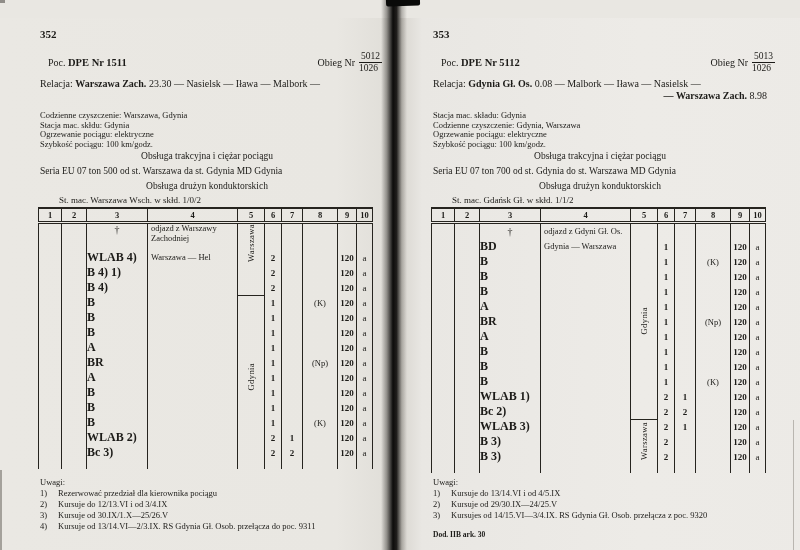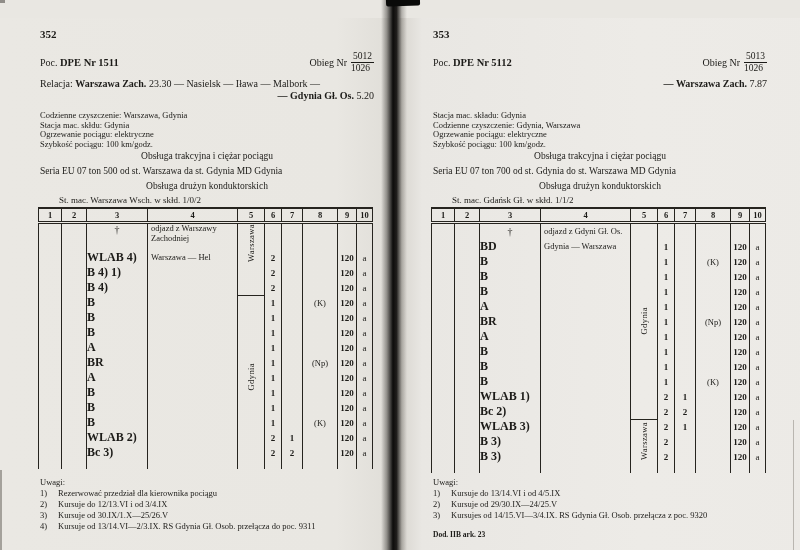--- a/index.html
+++ b/index.html
@@ -7,21 +7,21 @@
         font-family:"Liberation Serif","DejaVu Serif",serif;color:#1c1b18;}
   .page{position:absolute;top:18px;height:550px;padding-left:40px;}
   .page.left{left:0;width:392px;background:linear-gradient(90deg,#eae8e3 0%,#e9e7e2 78%,#dddbd5 94%,#cfccc6 100%);}
   .page.right{left:400px;width:400px;background:linear-gradient(90deg,#d8d5cf 0%,#e9e7e3 5%,#edebe7 55%,#eceae6 100%);}
   .blk{position:absolute;left:40px;width:334px;}
   .page.right .blk{left:33px;}
 
   .pgnum{top:10px;font-size:11px;font-weight:bold;}
   .page.right .pgnum{}
 
-  .pocline{top:30px;height:28px;display:flex;justify-content:space-between;align-items:center;}
+  .pocline{top:30px;height:28px;display:flex;justify-content:space-between;align-items:center;margin-left:8px;}
   .poc{font-size:10px;}
   .poc b{font-size:10.5px;}
   .obieg{font-size:10px;display:flex;align-items:center;}
   .frac{display:inline-block;text-align:left;margin-left:4px;font-size:9.5px;line-height:11px;}
   .fn{display:block;border-bottom:1px solid #1c1b18;padding:0 2px;}
   .fd{display:block;}
 
   .relacja{top:60px;font-size:10px;line-height:12px;}
   .rl2{text-align:right;}
 
@@ -81,21 +81,20 @@
       <div class="obieg" data-name="circulation-number">
         <span data-name="obieg-label">Obieg Nr</span>
         <span class="frac" data-name="obieg-fraction">
           <span class="fn" data-name="obieg-numerator">5012</span>
           <span class="fd" data-name="obieg-denominator">1026</span>
         </span>
       </div>
     </div>
     <div class="blk relacja" data-name="route-relation">
       <div class="rl1" data-name="route-relation-line1"><span data-name="relacja-segment">Relacja: </span><span data-name="relacja-segment" style="font-weight: bold;">Warszawa Zach.</span><span data-name="relacja-segment"> 23.30 — Nasielsk — Iława — Malbork —</span></div>
-      <div class="rl2" data-name="route-relation-line2"><span data-name="relacja-segment" style="font-weight: bold;">— </span><span data-name="relacja-segment" style="font-weight: bold;">Gdynia Gł. Os.</span><span data-name="relacja-segment"> 5.20</span></div>
     </div>
     <div class="blk info" data-name="service-info-block">
         <div data-name="info-line">Codzienne czyszczenie: Warszawa, Gdynia</div>
         <div data-name="info-line">Stacja mac. skłdu: Gdynia</div>
         <div data-name="info-line">Ogrzewanie pociągu: elektryczne</div>
         <div data-name="info-line">Szybkość pociągu: 100 km/godz.</div>
       </div>
     <div class="blk sec sec1" data-name="section-traction-title">Obsługa trakcyjna i ciężar pociągu</div>
     <div class="blk seria" data-name="locomotive-series-line">Seria EU 07 ton 500 od st. Warszawa da st. Gdynia MD Gdynia</div>
     <div class="blk sec sec2" data-name="section-crews-title">Obsługa drużyn konduktorskich</div>
@@ -346,21 +345,22 @@
       </div>
       <div class="obieg" data-name="circulation-number">
         <span data-name="obieg-label">Obieg Nr</span>
         <span class="frac" data-name="obieg-fraction">
           <span class="fn" data-name="obieg-numerator">5013</span>
           <span class="fd" data-name="obieg-denominator">1026</span>
         </span>
       </div>
     </div>
     <div class="blk relacja" data-name="route-relation">
-      <div class="rl2" data-name="route-relation-line2"><span data-name="relacja-segment" style="font-weight: bold;">— </span><span data-name="relacja-segment" style="font-weight: bold;">Warszawa Zach.</span><span data-name="relacja-segment"> 7.87</span></div>
+      <div class="rl1" data-name="route-relation-line1"><span data-name="relacja-segment">Relacja: </span><span data-name="relacja-segment" style="font-weight: bold;">Gdynia Gł. Os.</span><span data-name="relacja-segment"> 0.08 — Malbork — Iława — Nasielsk —</span></div>
+      <div class="rl2" data-name="route-relation-line2"><span data-name="relacja-segment" style="font-weight: bold;">— </span><span data-name="relacja-segment" style="font-weight: bold;">Warszawa Zach.</span><span data-name="relacja-segment"> 8.98</span></div>
     </div>
     <div class="blk info" data-name="service-info-block">
         <div data-name="info-line">Stacja mac. składu: Gdynia</div>
         <div data-name="info-line">Codzienne czyszczenie: Gdynia, Warszawa</div>
         <div data-name="info-line">Ogrzewanie pociągu: elektryczne</div>
         <div data-name="info-line">Szybkość pociągu: 100 km/godz.</div>
       </div>
     <div class="blk sec sec1" data-name="section-traction-title">Obsługa trakcyjna i ciężar pociągu</div>
     <div class="blk seria" data-name="locomotive-series-line">Seria EU 07 ton 700 od st. Gdynia do st. Warszawa MD Gdynia</div>
     <div class="blk sec sec2" data-name="section-crews-title">Obsługa drużyn konduktorskich</div>
@@ -599,21 +599,21 @@
           <div class="urow" data-name="note-item">
             <span class="unum" data-name="note-number">2)</span>
             <span class="utext" data-name="note-text">Kursuje od 29/30.IX—24/25.V</span>
           </div>
           <div class="urow" data-name="note-item">
             <span class="unum" data-name="note-number">3)</span>
             <span class="utext" data-name="note-text">Kursujes od 14/15.VI—3/4.IX. RS Gdynia Gł. Osob. przełącza z poc. 9320</span>
           </div>
         </div>
     </div>
-    <div class="blk footer" data-name="sheet-footer">Dod. IIB ark. 23</div>
+    <div class="blk footer" data-name="sheet-footer">Dod. IIB ark. 30</div>
   </section>
 
   <div class="gutter" data-name="book-gutter-shadow"></div>
   <div class="gutter-top" data-name="gutter-top-mark"></div>
   <div class="edge-bl" data-name="left-edge-artifact"></div>
   <div class="mark-tl" data-name="top-left-artifact"></div>
   <div class="edge-r" data-name="right-edge-artifact"></div>
 </div>
 
 </body></html>

